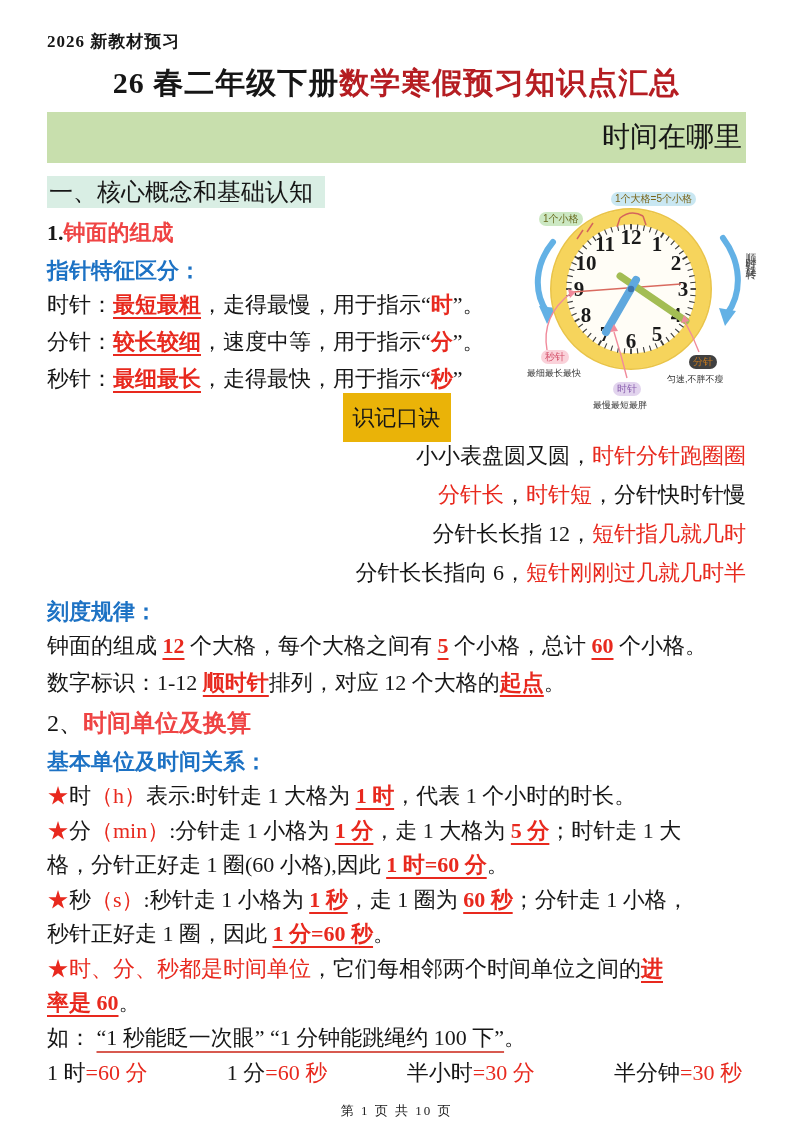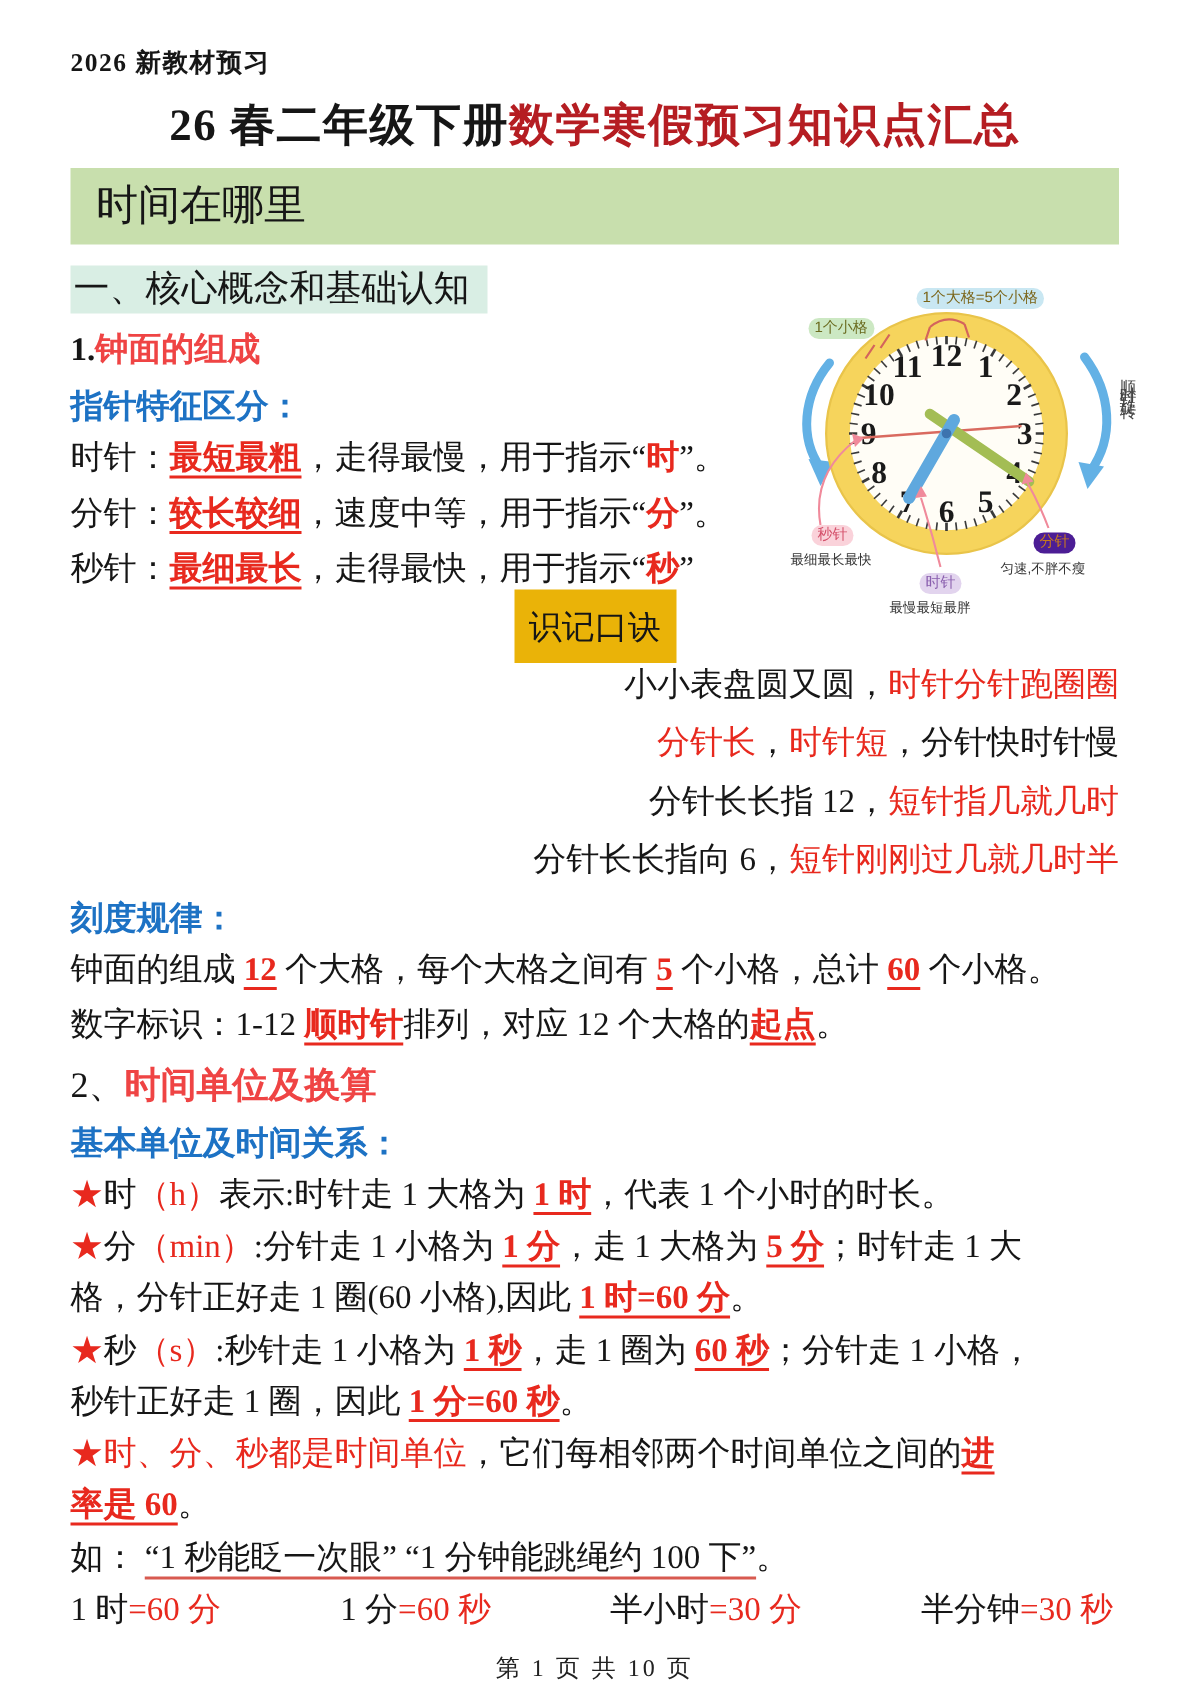--- a/index.html
+++ b/index.html
@@ -3,21 +3,21 @@
 <meta charset="utf-8">
 <style>
   html,body{margin:0;padding:0;background:#ffffff;}
   body{width:793px;height:1122px;position:relative;overflow:hidden;
        font-family:"Liberation Serif","DejaVu Serif",serif;color:#161616;}
   .page{position:absolute;inset:0;padding:30px 47px 0;box-sizing:border-box;}
 
   .header-note{font-size:17px;font-weight:bold;letter-spacing:1px;}
   .title{font-size:30px;font-weight:bold;text-align:center;margin-top:10px;white-space:nowrap;letter-spacing:1px;}
   .title .t-red{color:#b51d22;}
-  .banner{margin-top:8px;background:#c8dfad;text-align:left;font-size:28px;padding:6px 17px 7px;}
+  .banner{margin-top:8px;background:#c8dfad;text-align:right;font-size:28px;padding:6px 4px 7px;}
 
   .h-sec1{margin-top:13px;font-size:24px;}
   .h-sec1 .hl{background:#d9eee4;padding:3px 12px 3px 2px;}
   .sub-num{font-size:22px;font-weight:bold;margin-top:10px;}
   .green-b{color:#ef4444;font-weight:bold;font-family:"Liberation Sans","DejaVu Sans",sans-serif;}
   .blue-head{color:#1d72c4;font-weight:bold;font-size:22px;margin-top:8px;
              font-family:"Liberation Sans","DejaVu Sans",sans-serif;}
   .line{font-size:22px;line-height:37px;white-space:nowrap;}
   .sg-p{}
   .sg-r{color:#e8291e;}
@@ -29,32 +29,32 @@
 
   .mnemonic-wrap{text-align:center;margin-top:6px;font-size:22px;}
   .mnemonic-wrap .hl-y{background:#eab308;padding:12px 10px;text-align:right;}
   .poem{text-align:right;font-size:22px;line-height:33px;margin-top:6px;}
 
   .scale-block{margin-top:4px;}
   .sec2-head{font-size:24px;margin-top:6px;}
   .star-block{margin-top:2px;}
   .star-block .line{line-height:34.5px;}
   .conv-row{display:flex;justify-content:space-between;font-size:22px;margin-top:3px;padding-right:4px;}
-  .footer{text-align:center;font-size:16px;margin-top:14px;color:#222;letter-spacing:2px;}
+  .footer{text-align:center;font-size:13px;margin-top:14px;color:#222;letter-spacing:2px;}
 
   
   .clock-wrap{position:absolute;left:527px;top:192px;width:266px;height:248px;}
   .clock-wrap svg{position:absolute;left:0;top:0;}
   .chip{position:absolute;font-size:10px;line-height:12px;padding:1px 4px;border-radius:7px;
         font-family:"Liberation Sans","DejaVu Sans",sans-serif;white-space:nowrap;}
   .chip-blue{background:#c9e7f2;color:#7a6418;}
   .chip-green{background:#cce8c3;color:#6a6a1e;}
   .chip-pink{background:#fad2da;color:#d4506a;}
   .chip-purple{background:#e2d4ee;color:#8a5fae;}
-  .chip-orange{background:#4c1d95;color:#c97a1c;}
+  .chip-orange{background:#404040;color:#c97a1c;}
   .tiny-desc{position:absolute;font-size:9px;color:#333;white-space:nowrap;
              font-family:"Liberation Sans","DejaVu Sans",sans-serif;}
   .vtext{position:absolute;writing-mode:vertical-rl;font-size:11px;letter-spacing:4px;color:#444;
          font-family:"Liberation Sans","DejaVu Sans",sans-serif;}
 </style>
 </head>
 <body>
 
 <div class="page">
 

